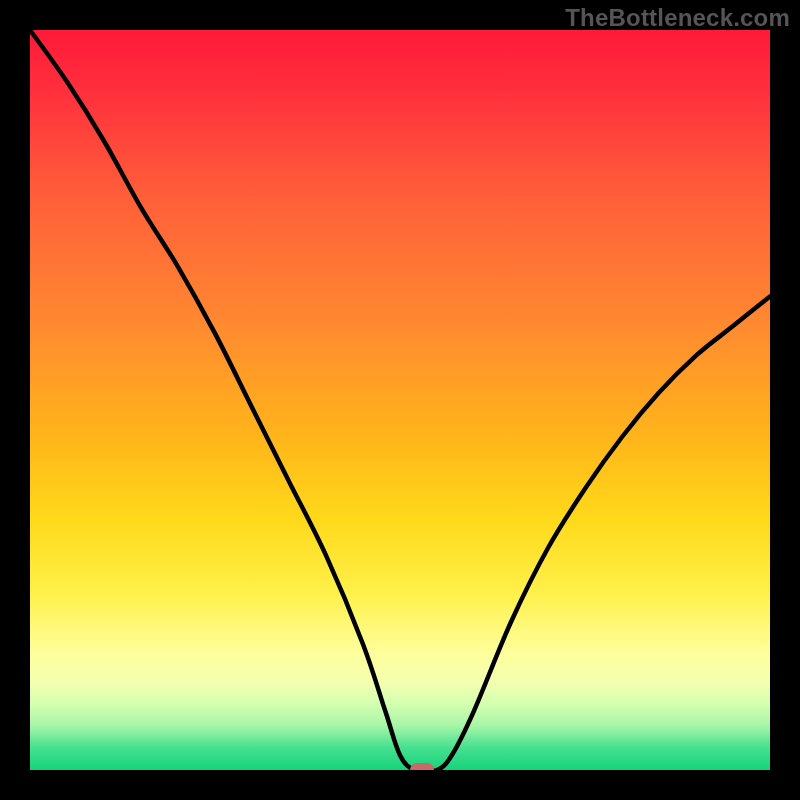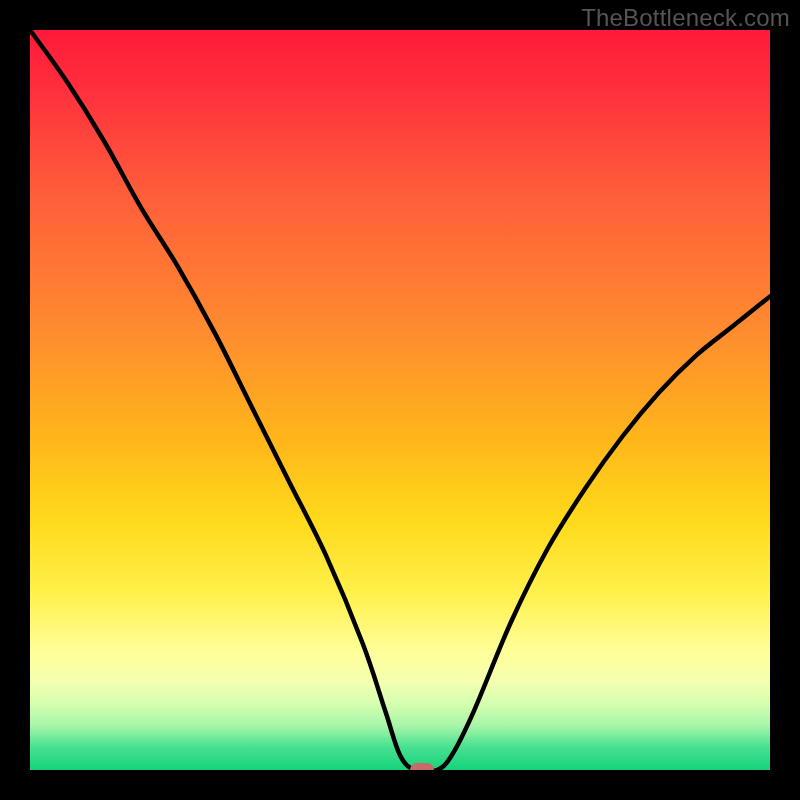--- a/index.html
+++ b/index.html
@@ -16,21 +16,21 @@
     width: 800px;
     height: 800px;
     background: #000;
   }
   .attribution {
     position: absolute;
     top: 4px;
     right: 10px;
     color: #555;
     font-size: 24px;
-    font-weight: 400;
+    font-weight: 700;
     letter-spacing: 0.2px;
     z-index: 3;
   }
   .plot-area {
     position: absolute;
     left: 30px;
     top: 30px;
     width: 740px;
     height: 740px;
     background: linear-gradient(

